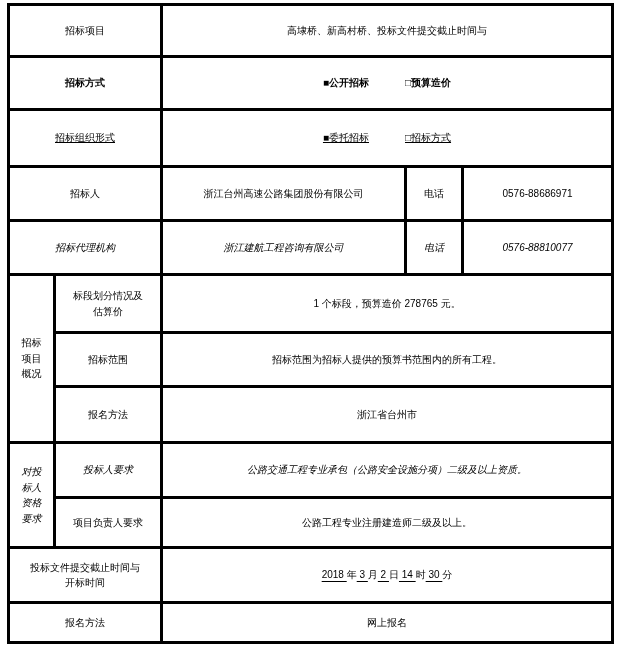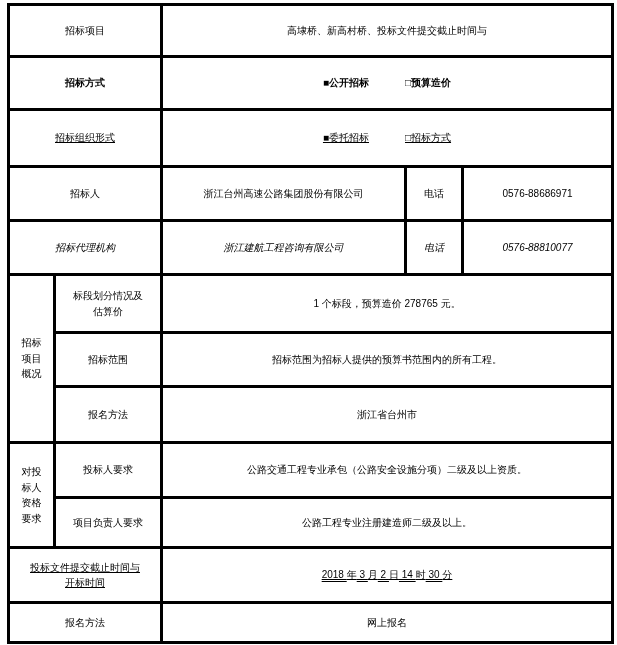--- a/index.html
+++ b/index.html
@@ -30,23 +30,23 @@
   td.label { white-space: pre-line; }
   td.group { white-space: pre-line; padding: 2px 2px; }
   tr.r1  { height: 52px; }
   tr.r2  { height: 53px; font-weight: bold; }
   tr.r3  { height: 57px; text-decoration: underline; }
   tr.r4  { height: 54px; }
   tr.r5  { height: 54px; font-style: italic; }
   tr.r6  { height: 58px; }
   tr.r7  { height: 54px; }
   tr.r8  { height: 56px; }
-  tr.r9  { height: 55px; }
+  tr.r9  { height: 55px; font-style: italic; }
   tr.r10 { height: 50px; margin-top: 8px; }
-  tr.r11 { height: 55px; text-decoration: underline; }
+  tr.r11 { height: 55px; }
   tr.r12 { height: 40px; }
   .opts {
     display: flex;
     justify-content: center;
     gap: 36px;
   }
   .date-cell span { white-space: pre; }
   .u {
     text-decoration: underline;
     text-underline-offset: 3px;

